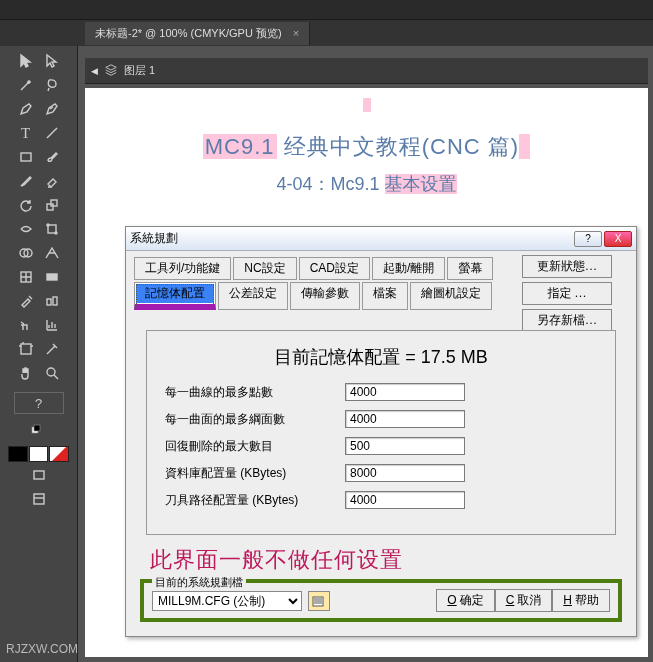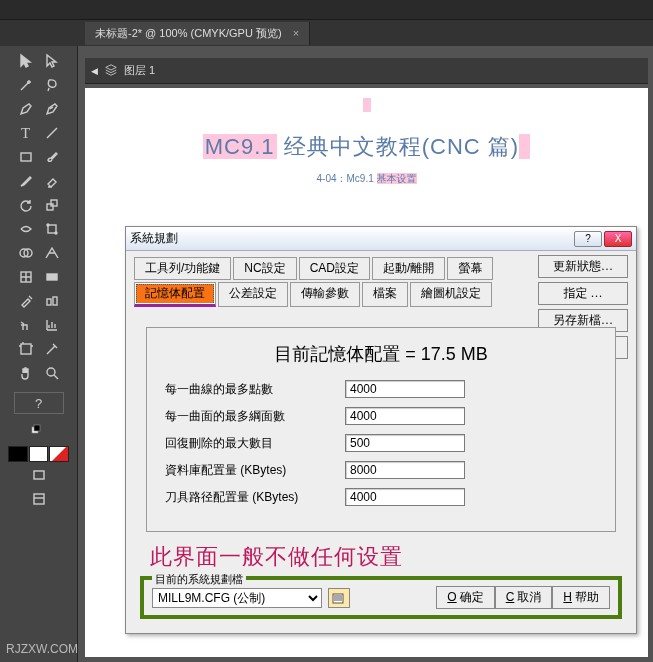--- a/index.html
+++ b/index.html
@@ -14,44 +14,44 @@
 .trow{display:flex;gap:2px;margin-bottom:2px;justify-content:center}
 .tbtn{width:24px;height:22px;background:#454545;display:flex;align-items:center;justify-content:center;color:#ccc;font-size:13px;cursor:pointer}
 .tbtn svg{width:16px;height:16px;stroke:#ccc;fill:none;stroke-width:1.4}
 .tsep{height:6px}
 .swatches{display:flex;gap:1px;padding:2px 6px}
 .swatch{width:20px;height:16px;border:1px solid #222}
 .canvas{position:absolute;left:85px;top:88px;right:5px;bottom:5px;background:#fff;overflow:hidden}
 .docpage{padding:10px 20px;font-family:SimSun,serif}
 .ttl1{text-align:center;font-size:22px;color:#5a7ca8;font-family:SimSun;margin:20px 0 10px;letter-spacing:1px}
 .ttl1 .hl{background:#ffc7de;padding:0 2px}
-.ttl2{text-align:center;font-size:10px;color:#5a7ca8;margin:6px 0}
+.ttl2{text-align:center;font-size:18px;color:#5a7ca8;margin:6px 0}
 .ttl2 .hl{background:#ffc7de}
 .ttl3{text-align:center;font-size:11px;color:#333;margin:2px 0;font-family:SimSun}
 .pinkbar{width:8px;height:14px;background:#ffc7de;margin:0 auto 6px}
 .dlg{position:absolute;left:40px;top:138px;width:512px;background:#eee;border:1px solid #888;box-shadow:2px 2px 4px rgba(0,0,0,.3);font-family:SimSun,"MS Song"}
 .dlg-tb{height:24px;background:linear-gradient(#fff,#dbe6f4);border-bottom:1px solid #aab;display:flex;align-items:center;padding:0 4px;font-size:12px}
 .dlg-tb .t{flex:1}
 .wbtn{width:28px;height:16px;border:1px solid #888;background:linear-gradient(#fafcff,#d8e3f0);margin-left:2px;font-size:10px;text-align:center;line-height:14px;cursor:pointer;border-radius:2px}
 .wbtn.close{background:linear-gradient(#f6a,#d33);color:#fff;border-color:#a22}
 .dlg-body{padding:6px 8px 10px;position:relative;font-size:12px}
 .tabset{display:flex;flex-wrap:wrap;width:380px}
 .tabbtn{border:1px solid #999;background:#eee;padding:2px 10px;font-size:12px;margin-right:2px;margin-bottom:2px;cursor:pointer}
-.tabbtn.active{background:#f97316;border-bottom:3px solid #a21caf;position:relative;font-weight:normal;box-shadow:inset 0 0 0 1px #fff;outline:1px dotted #555;outline-offset:-3px}
-.sidebtns{position:absolute;right:8px;top:4px;width:90px}
+.tabbtn.active{background:#3b82f6;border-bottom:6px solid #a21caf;position:relative;font-weight:normal;box-shadow:inset 0 0 0 1px #fff;outline:1px dotted #555;outline-offset:-3px}
+.sidebtns{position:absolute;right:24px;top:4px;width:90px}
 .sbtn{display:block;width:100%;border:1px solid #888;background:#eee;font-size:12px;padding:2px 0;margin-bottom:4px;cursor:pointer;font-family:SimSun}
 .membox{border:1px solid #999;margin:18px 12px 10px;padding:14px 18px 16px;position:relative;background:#eee}
 .memhdr{text-align:center;font-size:18px;margin-bottom:14px}
 .frow{display:flex;align-items:center;margin:9px 0;font-size:12px}
 .flab{width:180px}
 .finp{width:120px;border:1px solid #7a7a7a;background:#fff;padding:1px 4px;font-size:12px;box-shadow:inset 1px 1px 1px #ccc}
 .rednote{color:#be185d;font-size:22px;font-family:SimSun;margin:8px 16px 4px;letter-spacing:1px}
 .cfgrow{border:4px solid #4d7c0f;margin:4px 6px;padding:6px 8px;display:flex;align-items:center;gap:6px;position:relative}
 .cfglbl{position:absolute;top:-8px;left:8px;background:#eee;font-size:11px;padding:0 3px}
-.combo{border:1px solid #888;background:#fff;font-size:12px;padding:1px;width:170px}
+.combo{border:1px solid #888;background:#fff;font-size:12px;padding:1px;width:150px}
 .iconbtn{width:22px;height:20px;border:1px solid #888;background:#ffe9a8;cursor:pointer;display:flex;align-items:center;justify-content:center}
 .dlgbtns{margin-left:auto;display:flex;}
 .dbtn{border:1px solid #888;background:#eee;padding:2px 10px;font-size:12px;cursor:pointer;font-family:SimSun}
 .dbtn u{text-decoration:underline}
 .wm{position:absolute;left:6px;bottom:6px;color:#b8b8b8;font-size:12px;font-family:Arial}
 </style>
 </head>
 <body>
 
 <div class="titlebar"></div>

